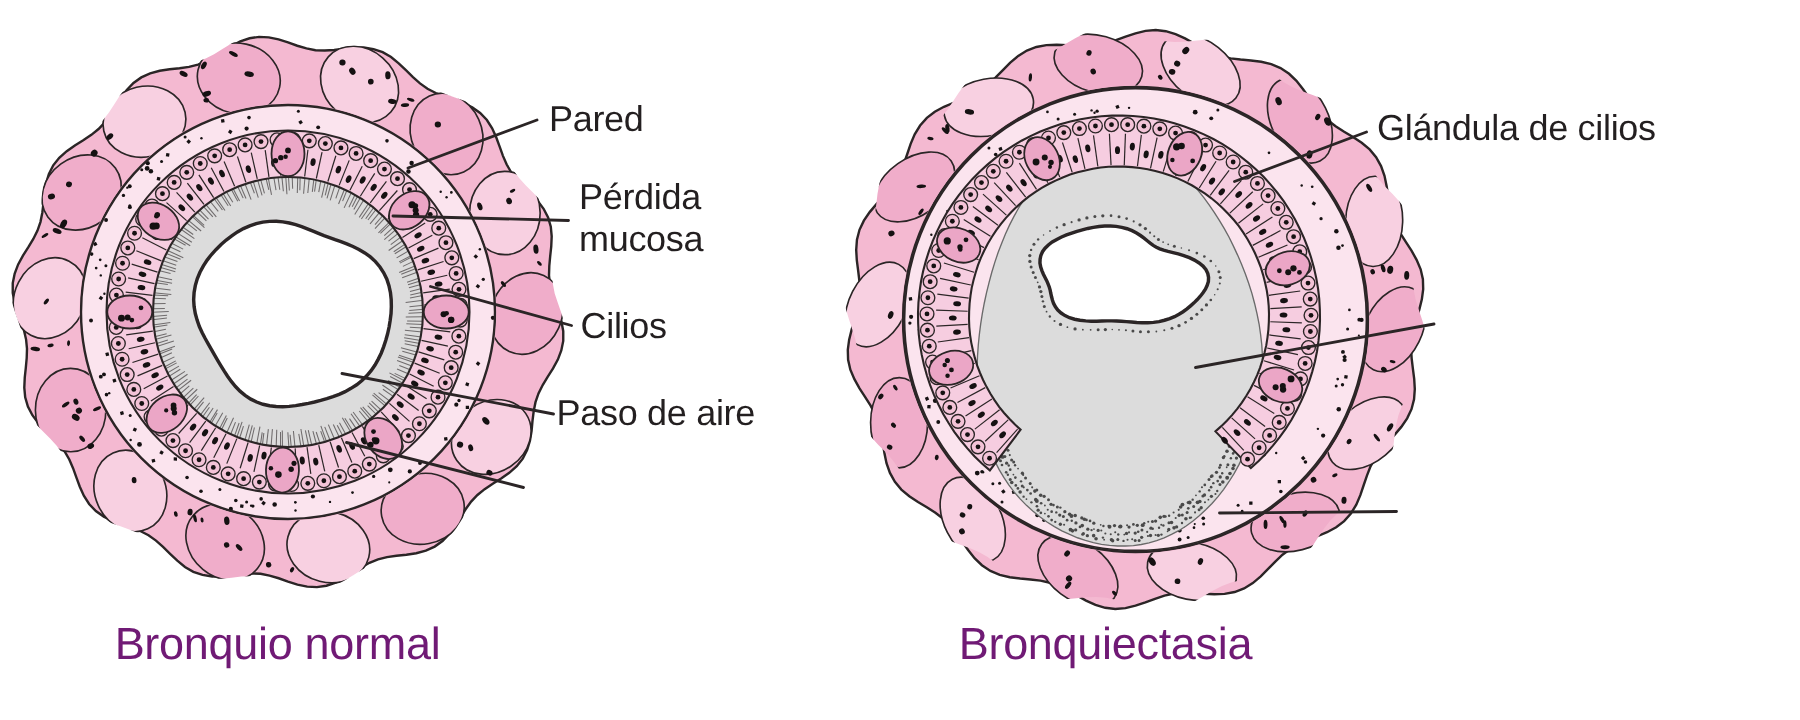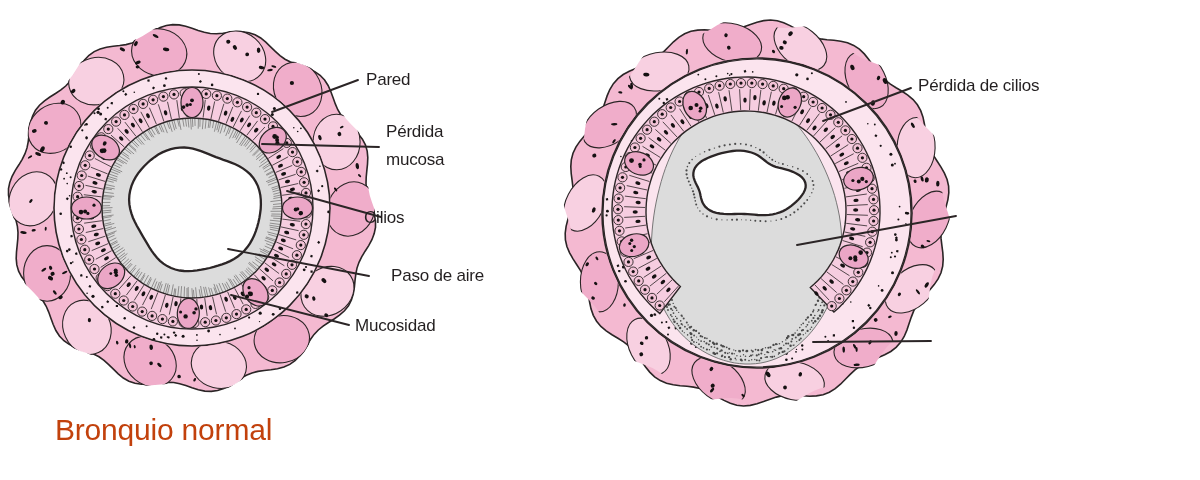--- a/index.html
+++ b/index.html
@@ -3,27 +3,27 @@
 <meta charset="utf-8">
 <style>
   html,body{margin:0;padding:0;background:#ffffff;}
   #stage{
     position:relative;width:1200px;height:480px;background:#ffffff;overflow:hidden;
     font-family:"Liberation Sans",sans-serif;
   }
   #art{position:absolute;left:0;top:0;}
   .lbl{
     position:absolute;
-    font-size:17px;line-height:28px;letter-spacing:-0.2px;
+    font-size:24px;line-height:28px;letter-spacing:-0.2px;
     color:#231f20;white-space:pre-line;
   }
   .caption{
-    position:absolute;width:260px;text-align:left;
+    position:absolute;width:260px;text-align:center;
     font-size:30px;line-height:32px;letter-spacing:-0.2px;
-    color:#c2410c;
+    color:#701a75;
   }
 </style>
 </head>
 <body>
 
 <div id="stage">
 
   <svg id="art" width="1200" height="480" viewBox="0 0 1200 480">
     <g id="panel-normal">
         <circle cx="192" cy="208" r="140" fill="#fbe4ee" stroke="#2b2526" stroke-width="1.2"></circle>
@@ -1472,20 +1472,20 @@
         <line x1="231" y1="295" x2="349" y2="325" stroke="#2b2526" stroke-width="1.9" stroke-linecap="round"></line>
         <line x1="823" y1="121" x2="911" y2="88" stroke="#2b2526" stroke-width="1.9" stroke-linecap="round"></line>
         <line x1="797" y1="245" x2="956" y2="216" stroke="#2b2526" stroke-width="1.9" stroke-linecap="round"></line>
         <line x1="813" y1="342" x2="931" y2="341" stroke="#2b2526" stroke-width="1.9" stroke-linecap="round"></line>
       </g>
   </svg>
 
   <div class="lbl" style="left:366px;top:66px">Pared</div>
   <div class="lbl" style="left:386px;top:118px">Pérdida
 mucosa</div>
-  <div class="lbl" style="left:364px;top:204px">Cilios</div>
-  <div class="lbl" style="left:391px;top:262px">Paso de aire</div>
-  <div class="lbl" style="left:355px;top:312px">Mucosidad</div>
+  <div class="lbl" style="left:387px;top:204px">Cilios</div>
+  <div class="lbl" style="left:371px;top:262px">Paso de aire</div>
   <div class="caption" style="left:55px;top:414px">Bronquio normal</div>
 
-  <div class="lbl" style="left:918px;top:72px">Pérdida de cilios</div>
+  <div class="lbl" style="left:918px;top:72px">Glándula de cilios</div>
+  <div class="caption" style="left:607px;top:414px">Bronquiectasia</div>
 
 </div>
 
 </body></html>

